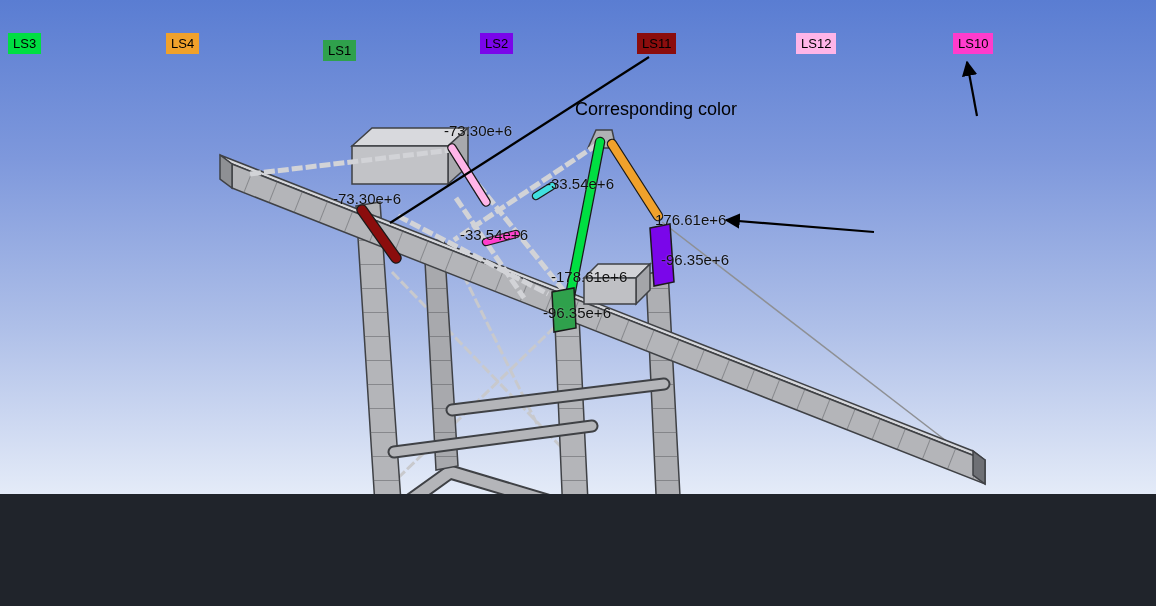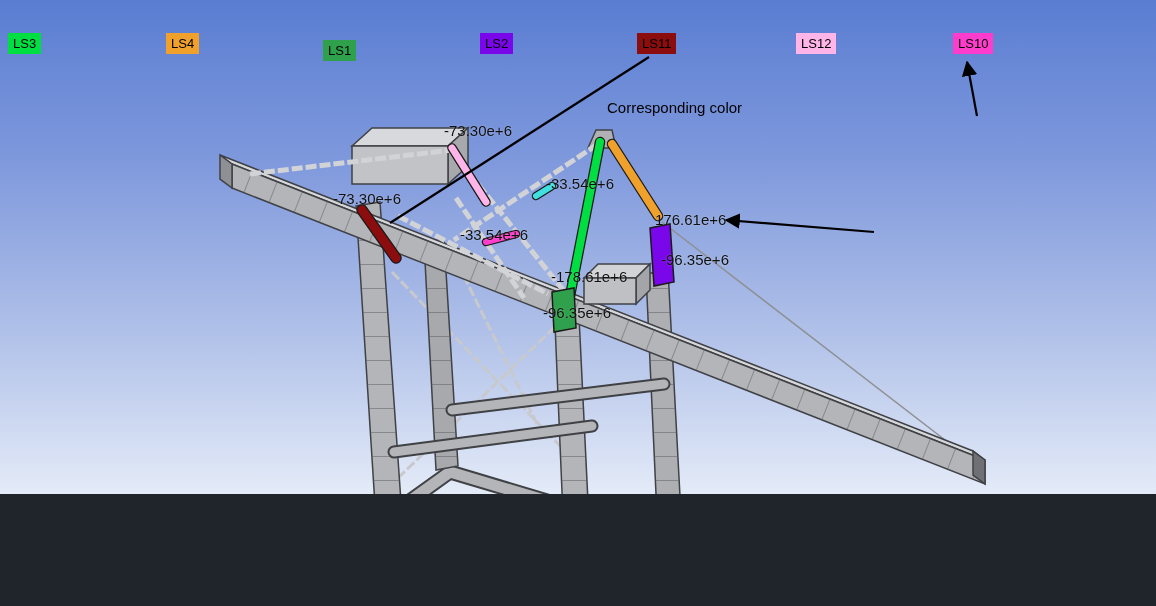--- a/index.html
+++ b/index.html
@@ -10,21 +10,21 @@
   }
   svg.layer{position:absolute;left:0;top:0;}
   .badge{
     position:absolute;top:33px;height:21px;line-height:21px;padding:0 5px;
     font-size:13px;color:#000;white-space:nowrap;
   }
   .peak{
     position:absolute;font-size:15px;color:#101010;white-space:nowrap;
     font-family:Liberation Sans, sans-serif;text-shadow:0 0 2px rgba(255,255,255,.35);
   }
-  .anno{position:absolute;font-size:15px;color:#000;white-space:nowrap;margin-left:32px;}
+  .anno{position:absolute;font-size:18px;color:#000;white-space:nowrap;}
   .overlay{pointer-events:none;}
 </style>
 </head>
 <body>
 
 <div class="stage">
 
   <svg class="layer" width="1156" height="606" viewBox="0 0 1156 606">
     <defs>
       <pattern id="segV" width="27" height="27" patternUnits="userSpaceOnUse" patternTransform="rotate(21.5)">

